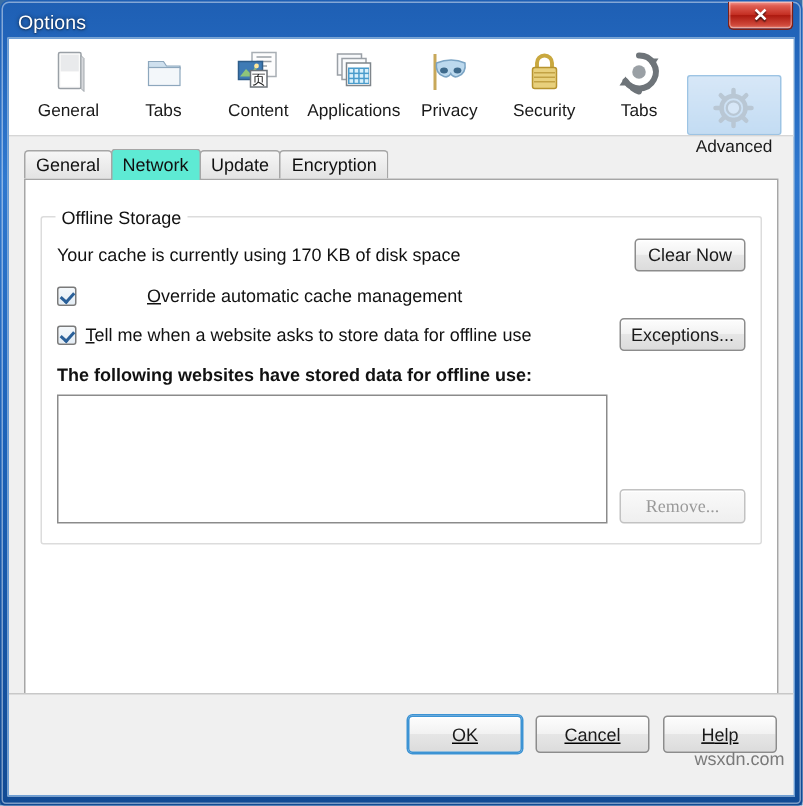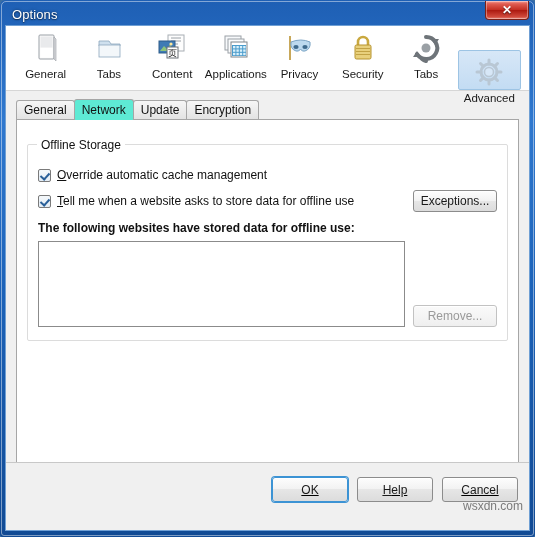--- a/index.html
+++ b/index.html
@@ -172,20 +172,21 @@
     display: inline-flex; align-items: center; justify-content: center;
     cursor: pointer;
     box-shadow: inset 0 1px 0 rgba(255,255,255,.9);
     white-space: nowrap;
   }
   .btn.disabled {
     color: #9a9a9a;
     border-color: #c2c2c2;
     background: linear-gradient(to bottom,#fafafa,#efefef);
     cursor: default;
+    font-family: Liberation Serif, serif;
   }
   .btn.default {
     border-color: #3c93d4;
     box-shadow: 0 0 0 1px #3c93d4, inset 0 1px 0 rgba(255,255,255,.9);
   }
   .u { text-decoration: underline; }
 
   
   .cb {
     width: 13px; height: 13px;
@@ -432,22 +433,28 @@
       </div>
     </div>
 
     <div id="panel">
 
 
       <div class="group" style="margin-top:16px;">
         <div class="group-box" style="padding-bottom:13px;">
           <span class="group-title">Offline Storage</span>
 
-
-          <div class="row" style="margin-top:9px;">
+          <div class="row" style="justify-content:space-between;">
+            <span class="rowtext">Your cache is currently using 170 KB of disk space</span>
+            <div class="btn" style="width:74px;">
+              <span>Clear Now</span>
+            </div>
+          </div>
+
+          <div class="row" style="margin-top:9px;gap:41px;">
             <span class="cb checked"></span>
             <span class="rowtext"><span class="u">O</span><span>verride automatic cache management</span></span>
           </div>
 
 
           <div class="row" style="margin-top:8px; justify-content:space-between;">
             <span class="row">
               <span class="cb checked"></span>
               <span class="rowtext"><span class="u">T</span><span>ell me when a website asks to store data for offline use</span></span>
             </span>
@@ -471,23 +478,23 @@
       </div>
 
     </div>
 
     <div id="bottombar">
       <div id="bottom-buttons">
         <div class="btn default">
           <span>OK</span>
         </div>
         <div class="btn">
+          <span>Cancel</span>
+        </div>
+        <div class="btn">
           <span><span class="u">H</span><span>elp</span></span>
-        </div>
-        <div class="btn">
-          <span>Cancel</span>
         </div>
       </div>
       <span id="watermark">wsxdn.com</span>
     </div>
 
   </div>
 </div>
 
 </body></html>

